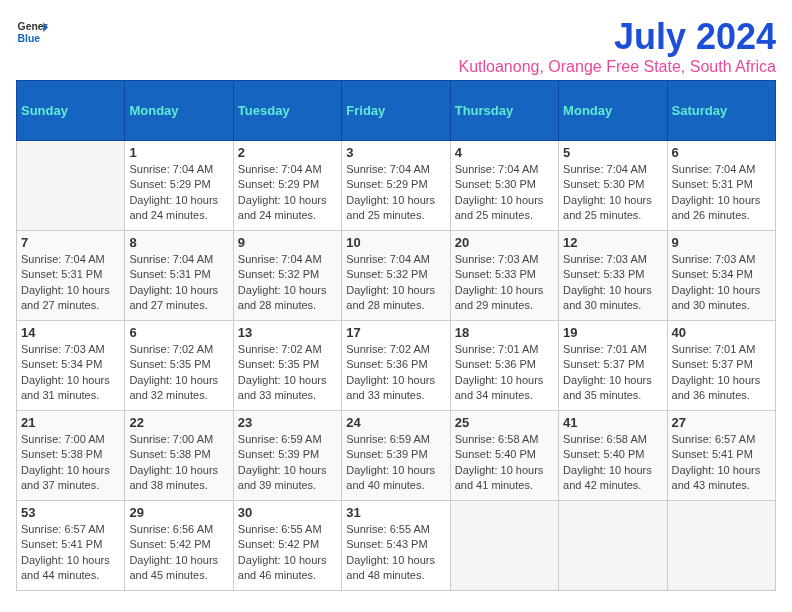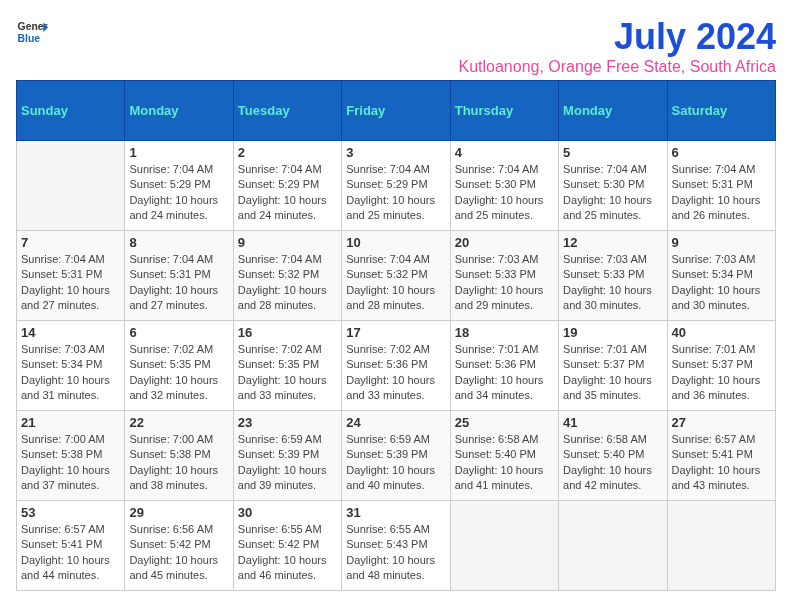--- a/index.html
+++ b/index.html
@@ -168,21 +168,21 @@
       <tr>
         <td>
           <span class="day-number">14</span>
           <div class="day-info">Sunrise: 7:03 AM<br>Sunset: 5:34 PM<br>Daylight: 10 hours and 31 minutes.</div>
         </td>
         <td>
           <span class="day-number">6</span>
           <div class="day-info">Sunrise: 7:02 AM<br>Sunset: 5:35 PM<br>Daylight: 10 hours and 32 minutes.</div>
         </td>
         <td>
-          <span class="day-number">16</span>
+          <span class="day-number">13</span>
           <div class="day-info">Sunrise: 7:02 AM<br>Sunset: 5:35 PM<br>Daylight: 10 hours and 33 minutes.</div>
         </td>
         <td>
           <span class="day-number">17</span>
           <div class="day-info">Sunrise: 7:02 AM<br>Sunset: 5:36 PM<br>Daylight: 10 hours and 33 minutes.</div>
         </td>
         <td>
           <span class="day-number">18</span>
           <div class="day-info">Sunrise: 7:01 AM<br>Sunset: 5:36 PM<br>Daylight: 10 hours and 34 minutes.</div>
         </td>

